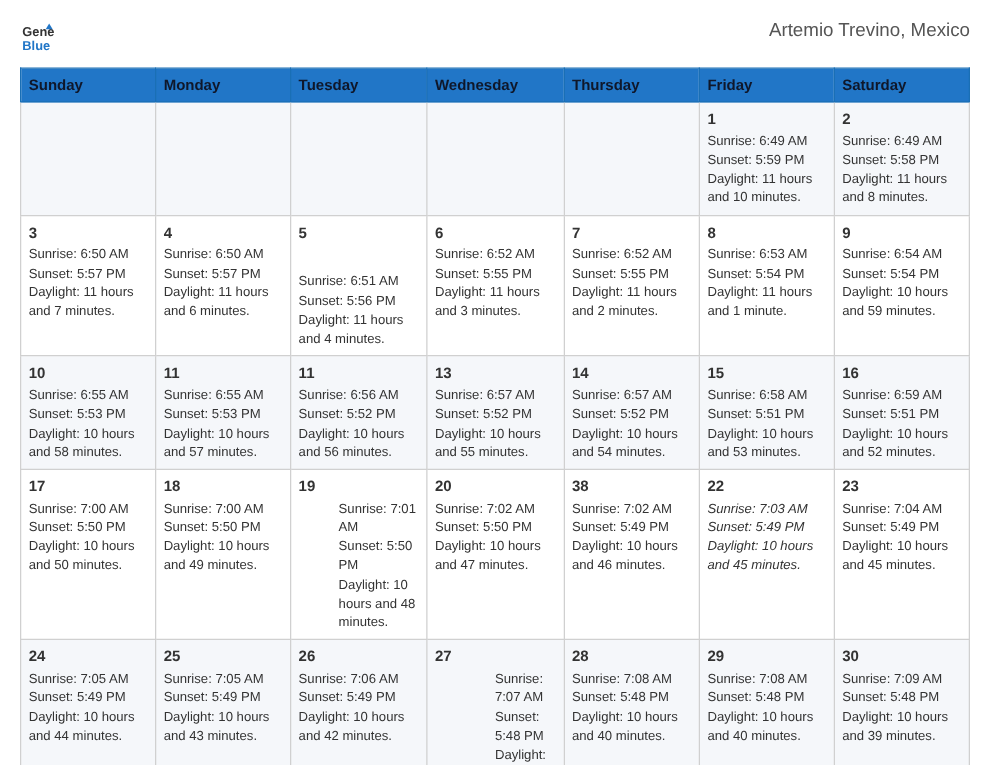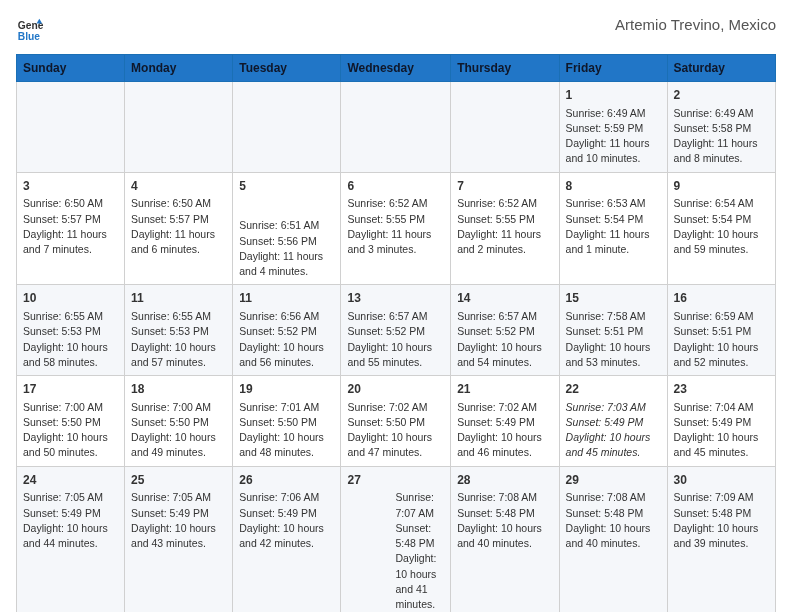--- a/index.html
+++ b/index.html
@@ -204,21 +204,21 @@
 Daylight: 10 hours and 55 minutes.</div>
         </td>
         <td>
           <span class="day-num">14</span>
           <div class="day-info" style="white-space: pre-line;">Sunrise: 6:57 AM
 Sunset: 5:52 PM
 Daylight: 10 hours and 54 minutes.</div>
         </td>
         <td>
           <span class="day-num">15</span>
-          <div class="day-info" style="white-space: pre-line;">Sunrise: 7:58 AM
+          <div class="day-info" style="white-space: pre-line;">Sunrise: 6:58 AM
 Sunset: 5:51 PM
 Daylight: 10 hours and 53 minutes.</div>
         </td>
         <td>
           <span class="day-num">16</span>
           <div class="day-info" style="white-space: pre-line;">Sunrise: 6:59 AM
 Sunset: 5:51 PM
 Daylight: 10 hours and 52 minutes.</div>
         </td>
       </tr>
@@ -230,32 +230,32 @@
 Daylight: 10 hours and 50 minutes.</div>
         </td>
         <td>
           <span class="day-num">18</span>
           <div class="day-info" style="white-space: pre-line;">Sunrise: 7:00 AM
 Sunset: 5:50 PM
 Daylight: 10 hours and 49 minutes.</div>
         </td>
         <td>
           <span class="day-num">19</span>
-          <div class="day-info" style="white-space: pre-line;">Sunrise: 7:01 AM
+          <div class="day-info" style="white-space: pre-line; margin-left: 32px;">Sunrise: 7:01 AM
 Sunset: 5:50 PM
 Daylight: 10 hours and 48 minutes.</div>
         </td>
         <td>
           <span class="day-num">20</span>
           <div class="day-info" style="white-space: pre-line;">Sunrise: 7:02 AM
 Sunset: 5:50 PM
 Daylight: 10 hours and 47 minutes.</div>
         </td>
         <td>
-          <span class="day-num">21</span>
+          <span class="day-num">38</span>
           <div class="day-info" style="white-space: pre-line;">Sunrise: 7:02 AM
 Sunset: 5:49 PM
 Daylight: 10 hours and 46 minutes.</div>
         </td>
         <td>
           <span class="day-num">22</span>
           <div class="day-info" style="white-space: pre-line; font-style: italic;">Sunrise: 7:03 AM
 Sunset: 5:49 PM
 Daylight: 10 hours and 45 minutes.</div>
         </td>

